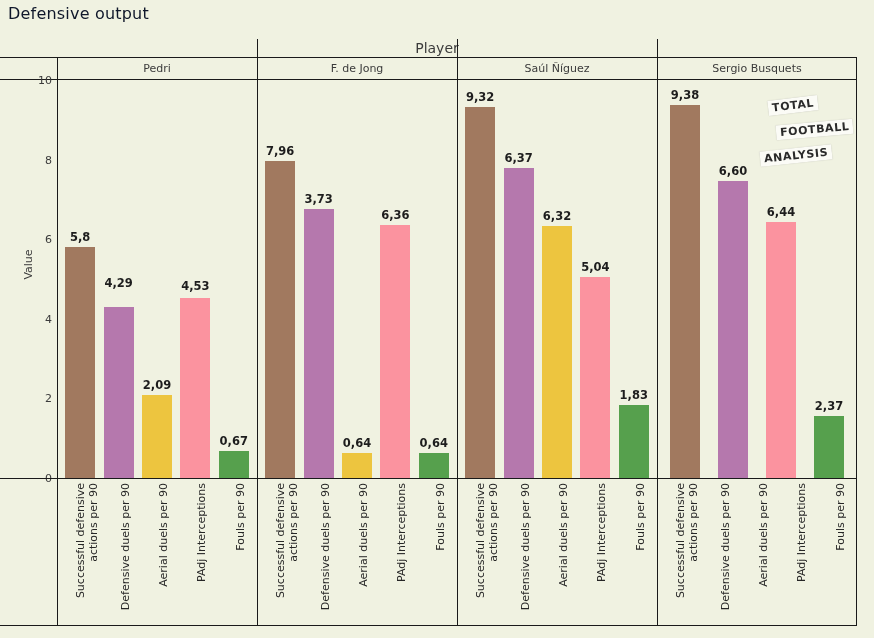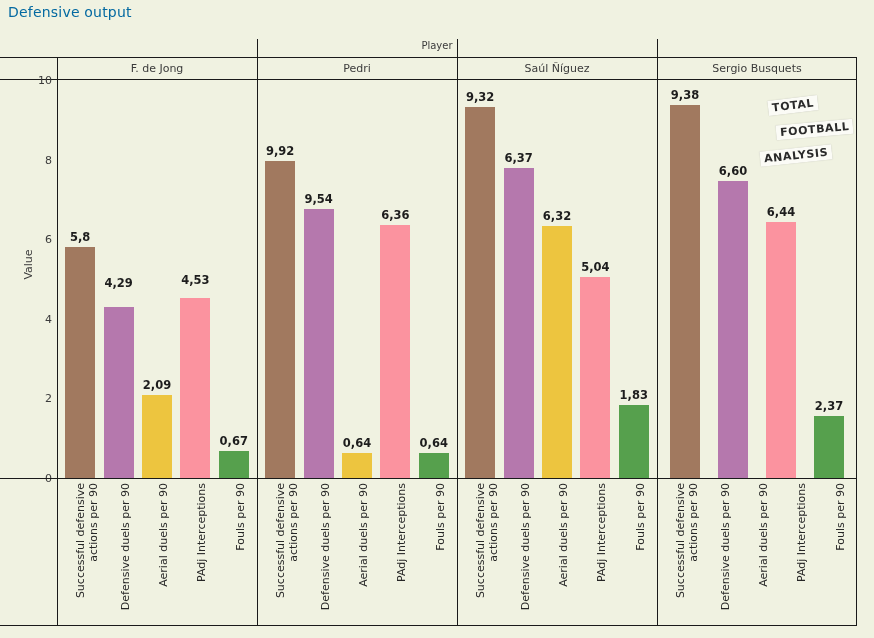--- a/index.html
+++ b/index.html
@@ -8,28 +8,28 @@
     background:#f0f2e1;
     font-family:"DejaVu Sans","Liberation Sans",sans-serif;
     color:#3b3b3b;
     overflow:hidden;
     position:relative;
   }
   #chart-root{position:absolute;left:0;top:0;width:874px;height:638px;}
 
   .chart-title{
     position:absolute;left:8px;top:4px;
-    font-size:14px;color:#0369a1;letter-spacing:.2px;
+    font-size:16px;color:#0f172a;letter-spacing:.2px;
     white-space:nowrap;
   }
 
   
   .strip-group-label{
     position:absolute;top:40px;left:0;width:874px;
-    text-align:center;font-size:10px;color:#3b3b3b;
+    text-align:center;font-size:14px;color:#3b3b3b;
   }
   .strip-row{
     position:absolute;left:57px;top:57px;width:800px;height:22px;
     display:flex;
   }
   .strip-cell{
     flex:1 1 0;position:relative;
     display:flex;align-items:center;justify-content:center;
     font-size:11px;color:#3b3b3b;
   }
@@ -137,22 +137,22 @@
 <body>
 
 <div id="chart-root">
 
   <div class="chart-title">Defensive output</div>
 
   <div class="strip-group-label">Player</div>
 
   <div class="strip-line-top"></div>
   <div class="strip-row" id="strip-row">
+      <div class="strip-cell">Pedri</div>
       <div class="strip-cell">F. de Jong</div>
-      <div class="strip-cell">Pedri</div>
       <div class="strip-cell">Saúl Ñíguez</div>
       <div class="strip-cell">Sergio Busquets</div>
     </div>
   <div class="strip-line-bottom"></div>
 
   <div class="yaxis-title">Value</div>
   <div id="yticks">
       <div class="ytick" style="top: 478px;">0</div>
       <div class="ytick" style="top: 398.4px;">2</div>
       <div class="ytick" style="top: 318.8px;">4</div>
@@ -170,37 +170,37 @@
           </div>
           <div class="barwrap">
             <div class="barlabel" style="bottom: 188px; margin-top: 36px;">4,29</div>
             <div class="bar" title="Defensive duels per 90: 4,29" style="height: 170.742px; background: rgb(181, 120, 173);"></div>
           </div>
           <div class="barwrap">
             <div class="barlabel" style="bottom: 86.182px;">2,09</div>
             <div class="bar" title="Aerial duels per 90: 2,09" style="height: 83.182px; background: rgb(237, 197, 63);"></div>
           </div>
           <div class="barwrap">
-            <div class="barlabel" style="bottom: 191px;">4,53</div>
+            <div class="barlabel" style="bottom: 185px;">4,53</div>
             <div class="bar" title="PAdj Interceptions: 4,53" style="height: 180.294px; background: rgb(251, 147, 159);"></div>
           </div>
           <div class="barwrap">
             <div class="barlabel" style="bottom: 29.666px;">0,67</div>
             <div class="bar" title="Fouls per 90: 0,67" style="height: 26.666px; background: rgb(86, 160, 77);"></div>
           </div>
         </div>
       </div>
       <div class="panel">
         <div class="bars">
           <div class="barwrap">
-            <div class="barlabel" style="bottom: 319.808px;">9,92</div>
+            <div class="barlabel" style="bottom: 319.808px;">7,96</div>
             <div class="bar" title="Successful defensive actions per 90: 7,96" style="height: 316.808px; background: rgb(161, 121, 95);"></div>
           </div>
           <div class="barwrap">
-            <div class="barlabel" style="bottom: 271.65px;">9,54</div>
+            <div class="barlabel" style="bottom: 271.65px;">3,73</div>
             <div class="bar" title="Defensive duels per 90: 6,75" style="height: 268.65px; background: rgb(181, 120, 173);"></div>
           </div>
           <div class="barwrap">
             <div class="barlabel" style="bottom: 28.472px;">0,64</div>
             <div class="bar" title="Aerial duels per 90: 0,64" style="height: 25.472px; background: rgb(237, 197, 63);"></div>
           </div>
           <div class="barwrap">
             <div class="barlabel" style="bottom: 256.128px;">6,36</div>
             <div class="bar" title="PAdj Interceptions: 6,36" style="height: 253.128px; background: rgb(251, 147, 159);"></div>
           </div>

